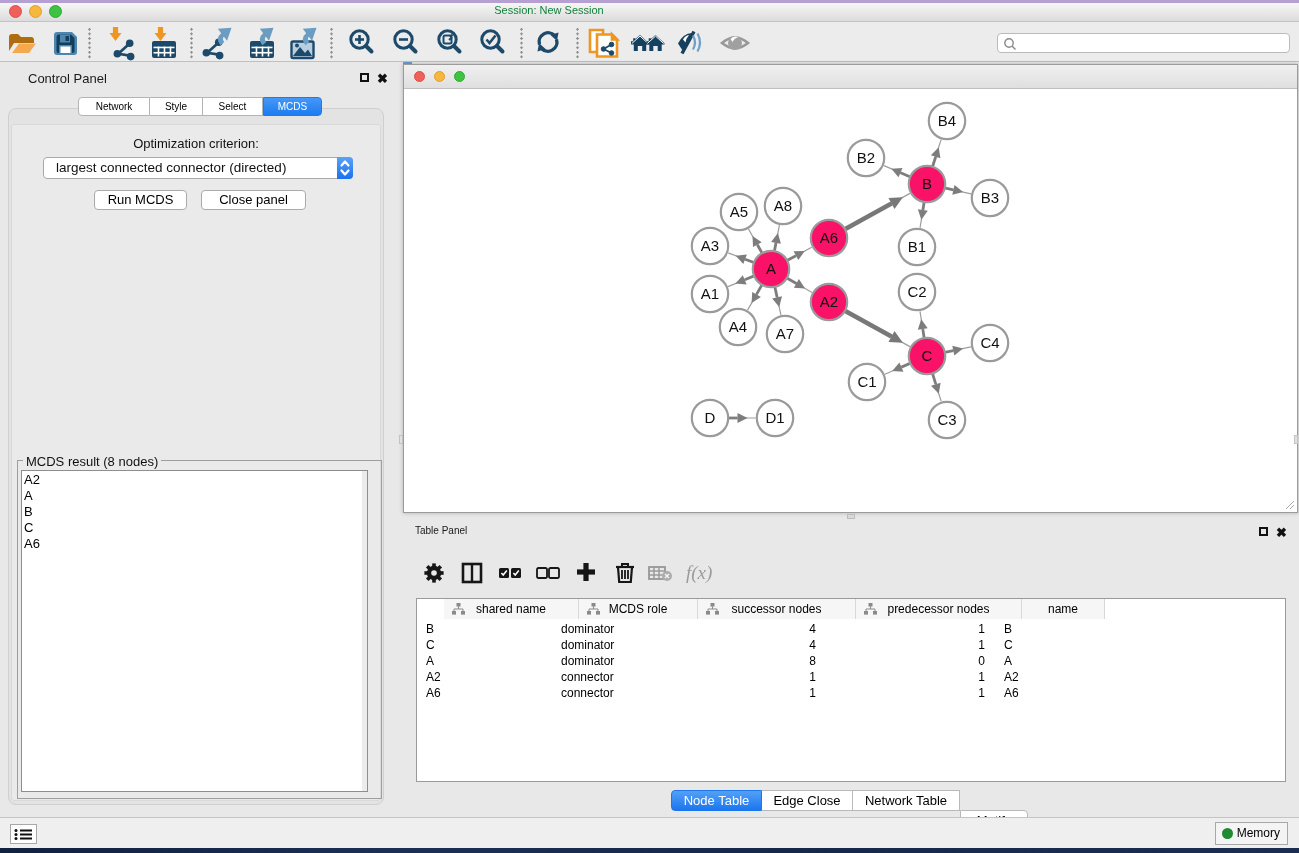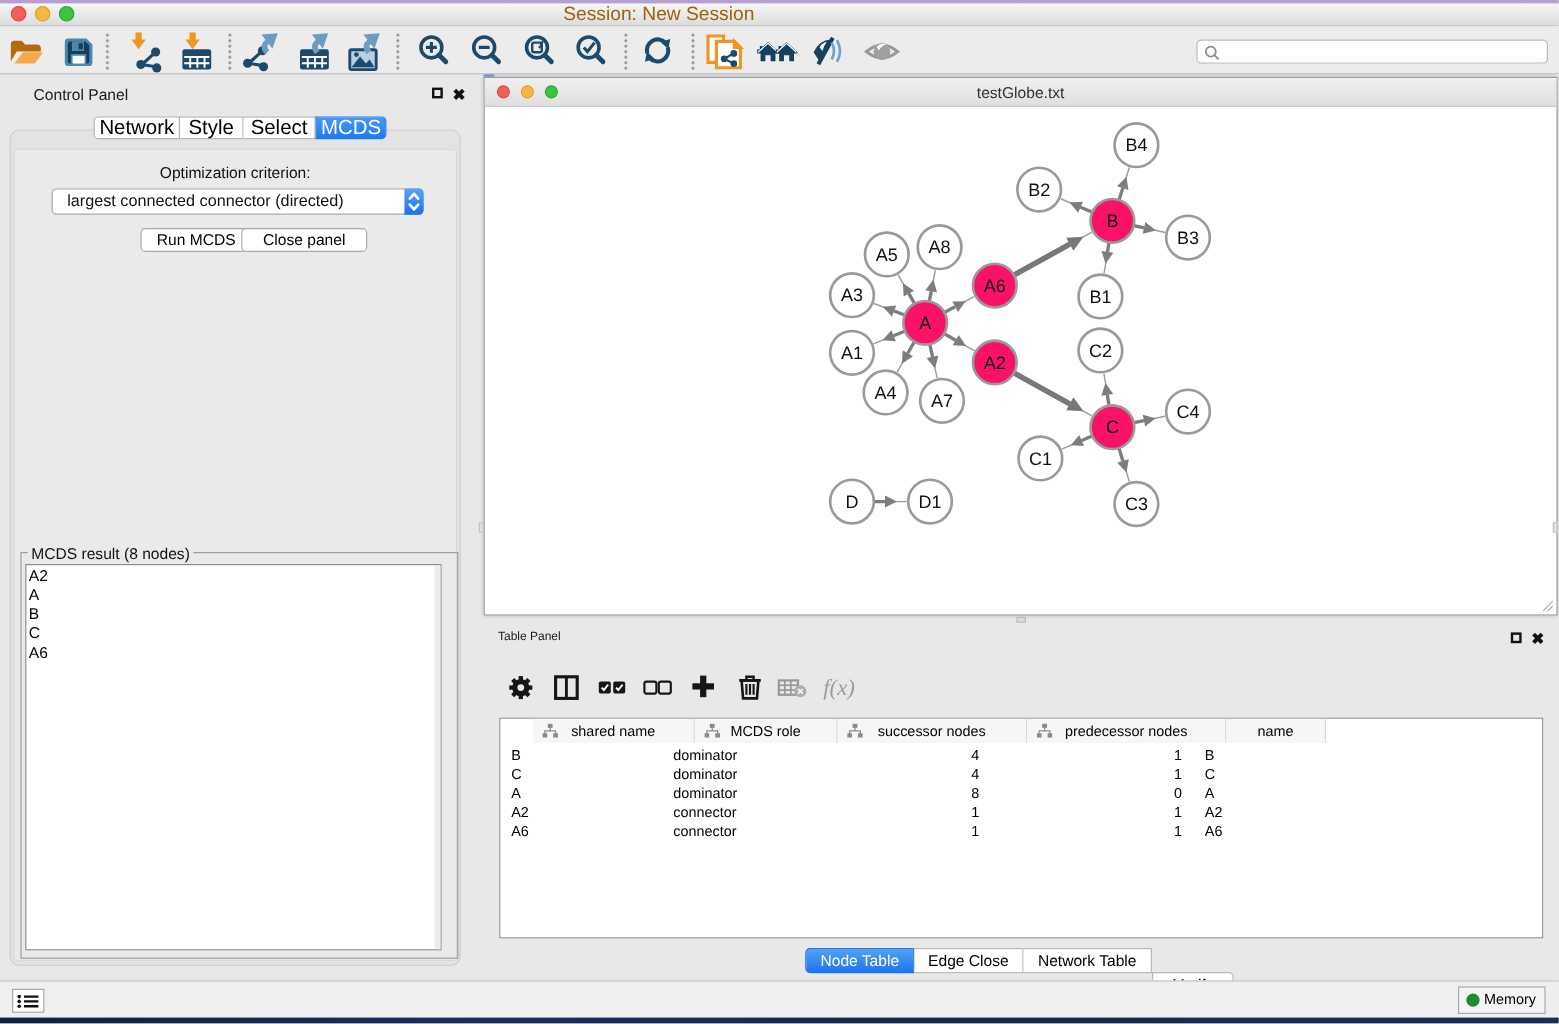--- a/index.html
+++ b/index.html
@@ -4,34 +4,34 @@
 <style>
 * { margin:0; padding:0; box-sizing:border-box; }
 html,body { width:1299px; height:853px; overflow:hidden; }
 body { font-family:"Liberation Sans", sans-serif; background:#e8e8e8; position:relative; }
 .abs { position:absolute; }
 
 #purple { left:0; top:0; width:1299px; height:3px; background:#b6a0d3; }
 #titlebar { left:0; top:3px; width:1299px; height:19px;
   background:linear-gradient(#f6f6f6,#dcdcdc); border-bottom:1px solid #c3c3c3; }
 .tl { width:13px; height:13px; border-radius:50%; top:5px; }
-#title { left:0; top:4px; width:1098px; text-align:center; font-size:16px; color:#a16207; }
+#title { left:0; top:4px; width:1098px; text-align:center; font-size:11px; color:#15803d; }
 #toolbar { left:0; top:22px; width:1299px; height:40px; background:#ececec;
   border-bottom:1px solid #c0c0c0; }
 .sep { top:27px; width:3px; height:32px;
   background-image:radial-gradient(circle, #8f8f8f 1px, transparent 1.4px);
   background-size:3px 4.6px; background-repeat:repeat-y; }
 #search { left:997px; top:33px; width:293px; height:20px; background:#fff;
   border:1px solid #bbb; border-radius:4px; }
 
 #cp-title { left:28px; top:71px; font-size:13px; color:#1a1a1a; }
 .winbtn-sq { width:9px; height:9px; border:2px solid #111; }
 .winbtn-x { font-size:13px; font-weight:bold; color:#111; }
 .tab { top:97px; height:19px; z-index:5; background:#fff; border:1px solid #b4b4b4; color:#000;
-  font-size:17px; text-align:center; line-height:18px; }
+  font-size:10px; text-align:center; line-height:18px; }
 .tab.sel { background:linear-gradient(#4598f7,#1d7bf0); color:#fff; border-color:#1d7bf0; }
 #cp-box { left:8px; top:108px; width:376px; height:697px; background:#e3e3e3;
   border:1px solid #cfcfcf; border-radius:8px; }
 #cp-inner { left:11px; top:124px; width:370px; height:677px; background:#eaeaea;
   border:1px solid #d9d9d9; border-radius:3px; }
 #optlabel { left:0; top:136px; width:392px; text-align:center; font-size:13px; color:#111; }
 #combo { left:43px; top:157px; width:310px; height:22px; background:#fff;
   border:1px solid #a9a9a9; border-radius:4px; font-size:13.5px; color:#111;
   line-height:20px; padding-left:12px; }
 #combo-btn { left:337px; top:157px; width:16px; height:22px;
@@ -222,34 +222,33 @@
 <div class="abs tab sel" style="left:263px;width:59px;border-radius:0 4px 4px 0;">MCDS</div>
 <div class="abs" id="cp-box"></div>
 <div class="abs" id="cp-inner"></div>
 <div class="abs" id="optlabel">Optimization criterion:</div>
 <div class="abs" id="combo">largest connected connector (directed)</div>
 <div class="abs" id="combo-btn"></div>
 <svg class="abs" style="left:337px;top:157px;" width="16" height="22">
     <path d="M4.5 8.5 L8 4.5 L11.5 8.5" fill="none" stroke="#fff" stroke-width="2.2" stroke-linecap="round" stroke-linejoin="round"></path>
     <path d="M4.5 13.5 L8 17.5 L11.5 13.5" fill="none" stroke="#fff" stroke-width="2.2" stroke-linecap="round" stroke-linejoin="round"></path>
   </svg>
-<div class="abs btn" style="left:94px;width:93px;margin-left:23px;">Run MCDS</div>
+<div class="abs btn" style="left:94px;width:93px;">Run MCDS</div>
 <div class="abs btn" style="left:201px;width:105px;">Close panel</div>
 <div class="abs" id="grp"></div>
 <div class="abs" id="grp-label">MCDS result (8 nodes)</div>
 <div class="abs" id="grp-list">A2<br>A<br>B<br>C<br>A6</div>
 <div class="abs" id="grp-sb"></div>
 
 <div class="abs" style="left:403px;top:62px;width:9px;height:5px;background:#6d9ed8;"></div>
 <div class="abs" id="netwin">
   <div class="abs" id="net-tb"></div>
   <div class="abs tl2" style="left:10px;background:#f0605a;border:1px solid #dd4f46;"></div>
   <div class="abs tl2" style="left:30px;background:#f6b73e;border:1px solid #e0a02f;"></div>
   <div class="abs tl2" style="left:50px;background:#3ec243;border:1px solid #2fa935;"></div>
-  <div class="abs" id="net-title">testGlobe.txt</div>
   <div class="abs" style="left:0px;top:24px;">
 <svg width="892" height="421" viewBox="0 0 892 421" font-family="Liberation Sans, sans-serif">
         <line x1="367" y1="180" x2="344.5" y2="140.0" stroke="#9c9c9c" stroke-width="1.2"></line>
         <line x1="367" y1="180" x2="353.4" y2="155.7" stroke="#7d7d7d" stroke-width="2.8"></line>
         <polygon points="348.5,147.0 357.7,153.3 349.0,158.1" fill="#7d7d7d"></polygon>
         <line x1="367" y1="180" x2="375.4" y2="136.2" stroke="#9c9c9c" stroke-width="1.2"></line>
         <line x1="367" y1="180" x2="372.0" y2="153.8" stroke="#7d7d7d" stroke-width="2.8"></line>
         <polygon points="373.9,144.0 376.9,154.8 367.1,152.9" fill="#7d7d7d"></polygon>
         <line x1="367" y1="180" x2="324.2" y2="163.9" stroke="#9c9c9c" stroke-width="1.2"></line>
         <line x1="367" y1="180" x2="341.1" y2="170.2" stroke="#7d7d7d" stroke-width="2.8"></line>

